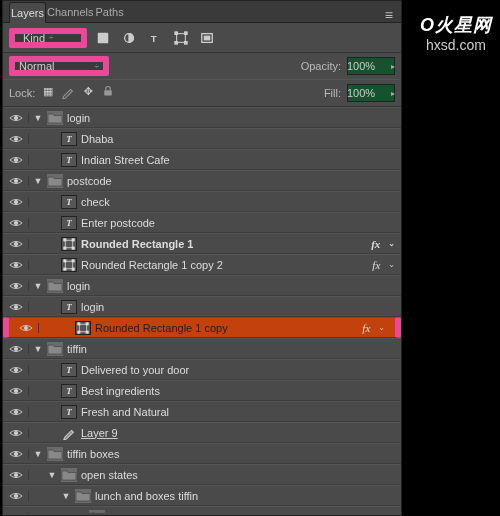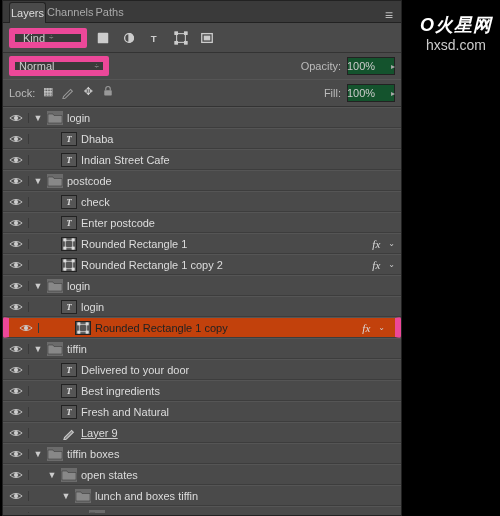--- a/index.html
+++ b/index.html
@@ -221,21 +221,21 @@
           <span class="name">Enter postcode</span>
         </div>
       </div>
       <div class="layer">
         <div class="vis">
           <svg class="eye" viewBox="0 0 16 10" fill="none" stroke="#ccc" stroke-width="1">
             <path d="M1 5 Q8 -1 15 5 Q8 11 1 5 Z"></path>
             <circle cx="8" cy="5" r="2" fill="#ccc"></circle>
           </svg>
         </div>
-        <div class="content" style="padding-left: 18px;">
+        <div class="content" style="padding-left: 18px; font-weight: bold;">
           <div class="arrow"></div>
           <div class="thumb shape">
             <svg width="12" height="12" viewBox="0 0 16 16" fill="none" stroke="#ddd" stroke-width="1">
               <rect x="3" y="3" width="10" height="10"></rect>
               <rect x="1" y="1" width="3" height="3" fill="#ddd"></rect>
               <rect x="12" y="1" width="3" height="3" fill="#ddd"></rect>
               <rect x="1" y="12" width="3" height="3" fill="#ddd"></rect>
               <rect x="12" y="12" width="3" height="3" fill="#ddd"></rect>
             </svg>
           </div>

